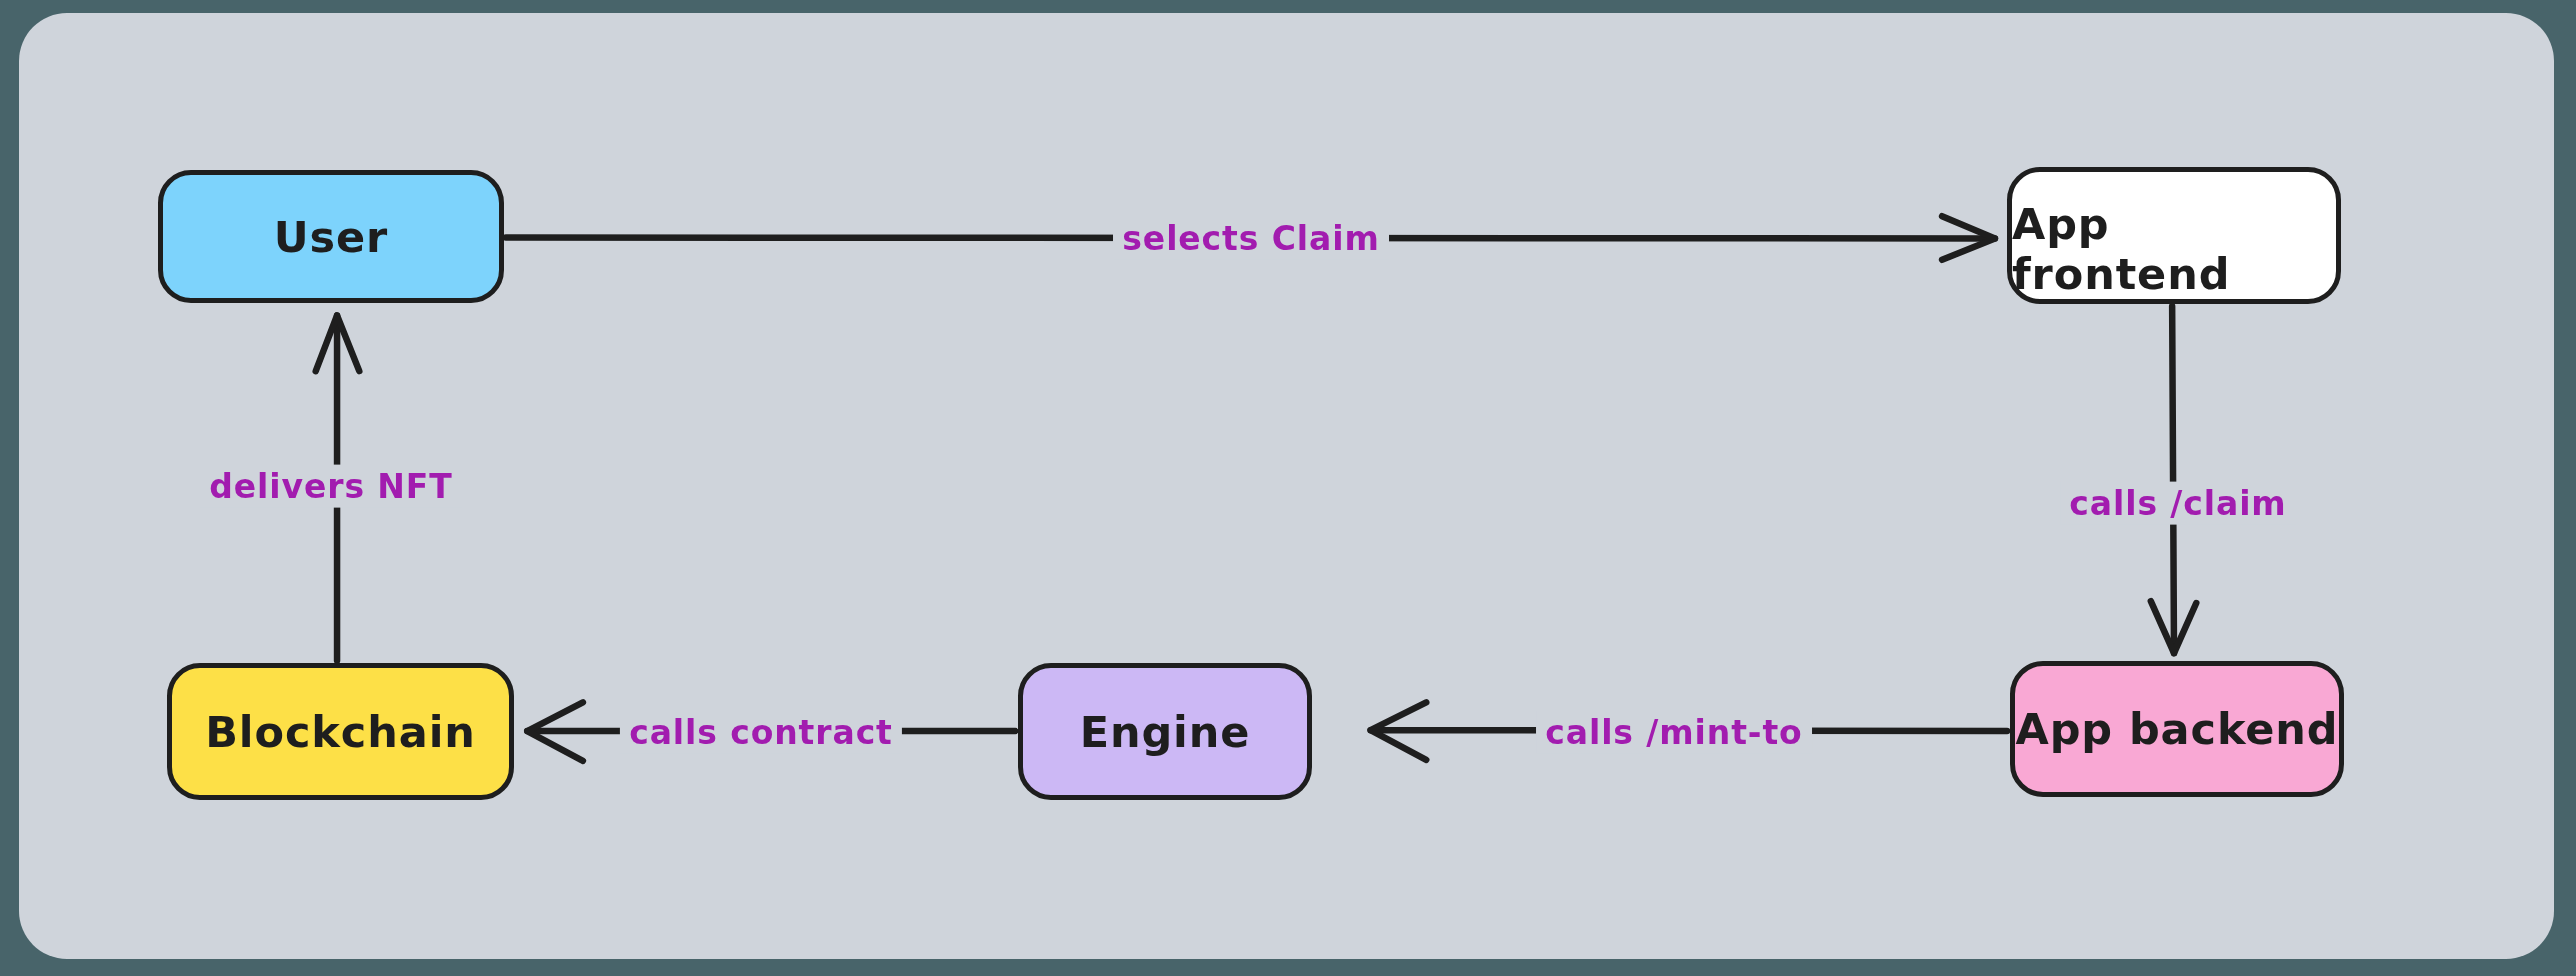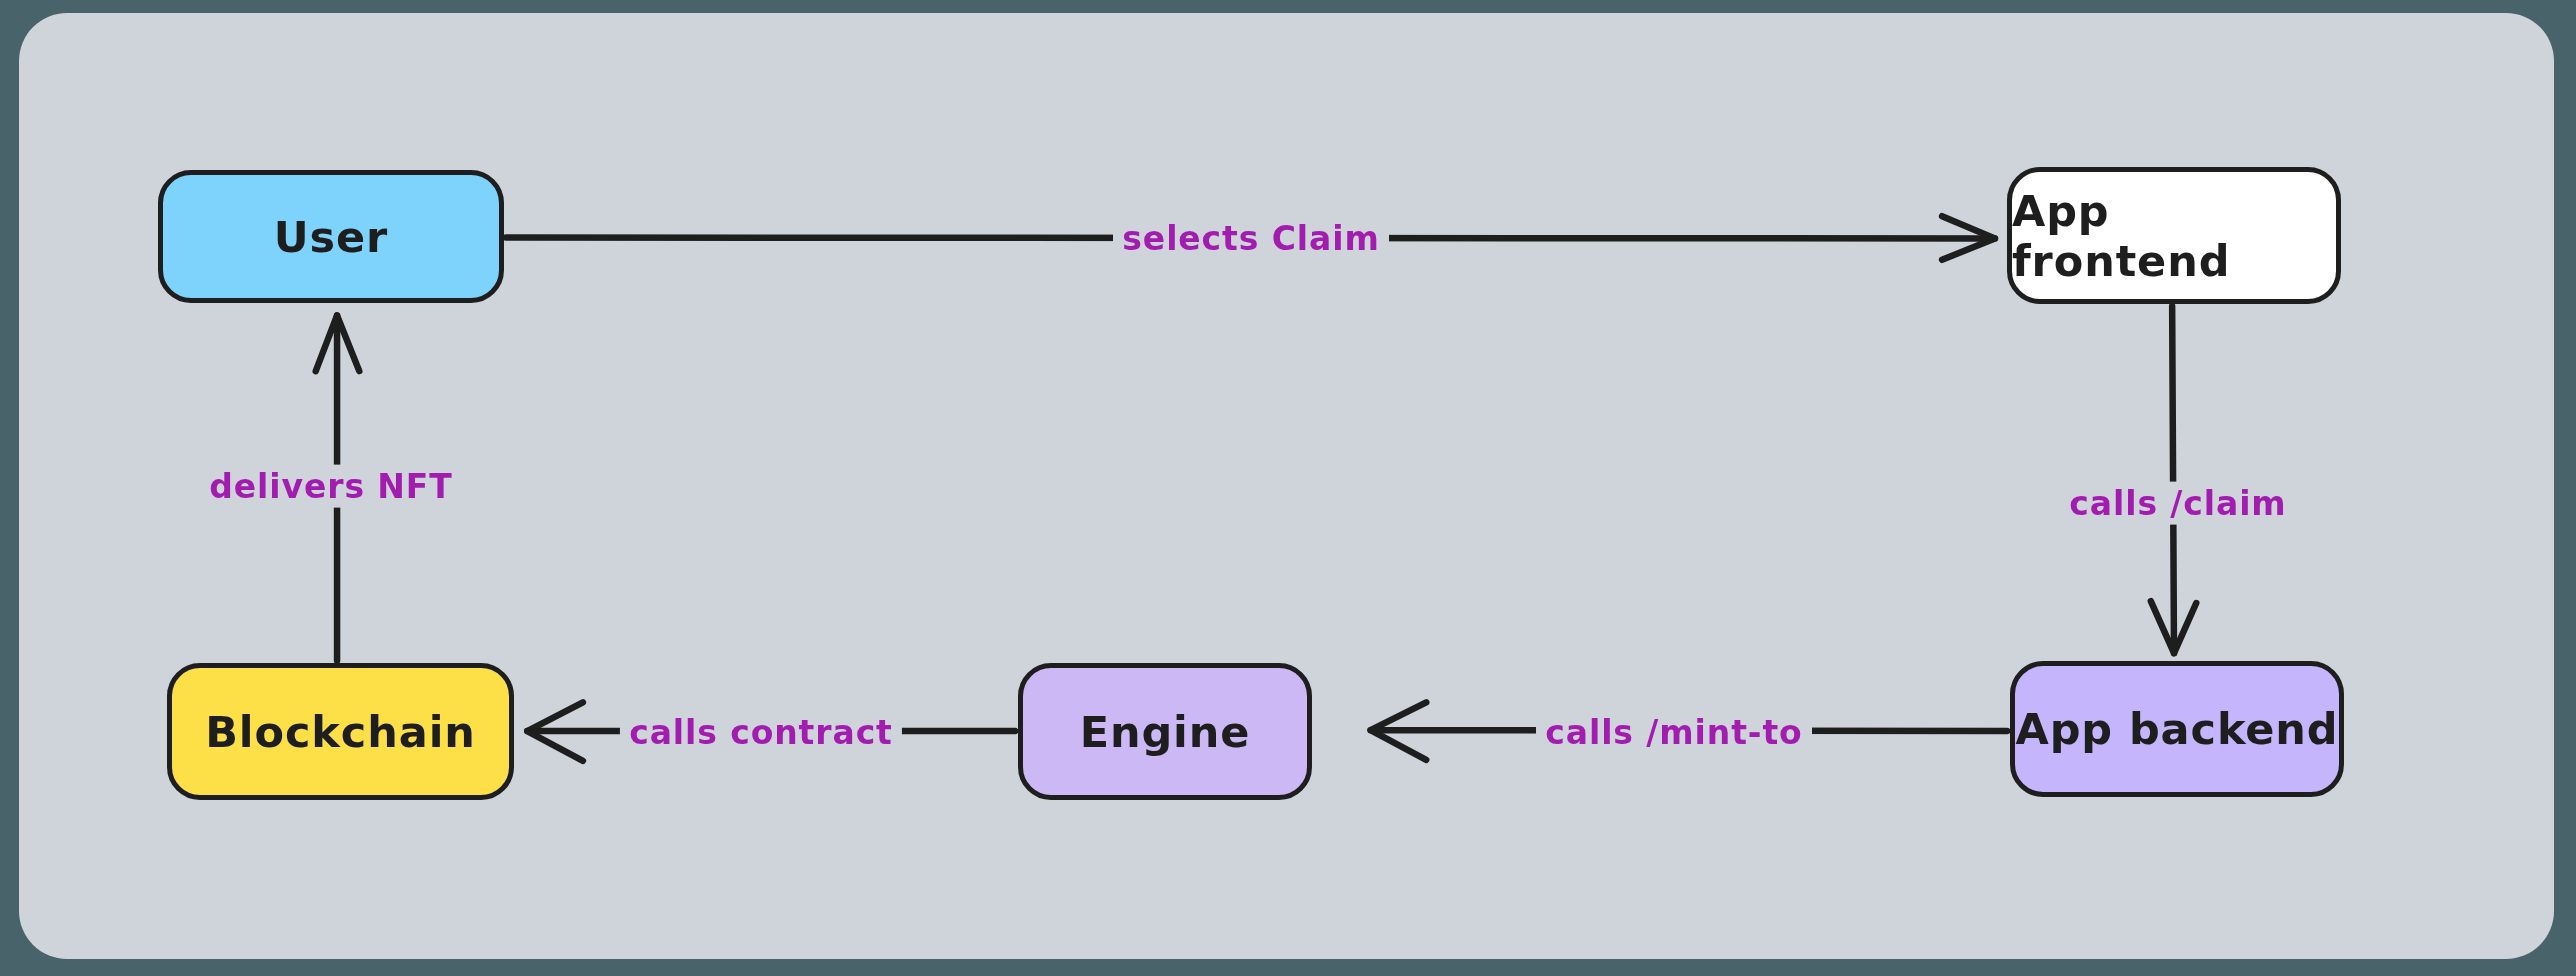--- a/index.html
+++ b/index.html
@@ -41,22 +41,22 @@
     display: flex;
     align-items: center;
     justify-content: center;
     color: #1e1e1e;
     font-size: 43px;
     font-weight: 600;
     letter-spacing: 0.9px;
     background: #ffffff;
   }
   .node-user       { left: 158px;  top: 170px; width: 346px; height: 133px; background: #7dd3fc; }
-  .node-frontend   { left: 2007px; top: 167px; width: 334px; height: 137px; background: #ffffff; }
-  .node-backend    { left: 2010px; top: 661px; width: 334px; height: 136px; background: #c4b5fd; }
+  .node-frontend   { left: 2007px; top: 167px; width: 334px; height: 137px; background: #ffffff; align-items: flex-end; }
+  .node-backend    { left: 2010px; top: 661px; width: 334px; height: 136px; background: #f9a8d4; }
   .node-engine     { left: 1018px; top: 663px; width: 294px; height: 137px; background: #ccb8f5; }
   .node-blockchain { left: 167px;  top: 663px; width: 347px; height: 137px; background: #fde047; }
   .edge-label {
     position: absolute;
     transform: translate(-50%, -50%);
     background: #cfd4db;
     color: #a21caf;
     font-size: 33px;
     font-weight: 600;
     letter-spacing: 0.9px;

